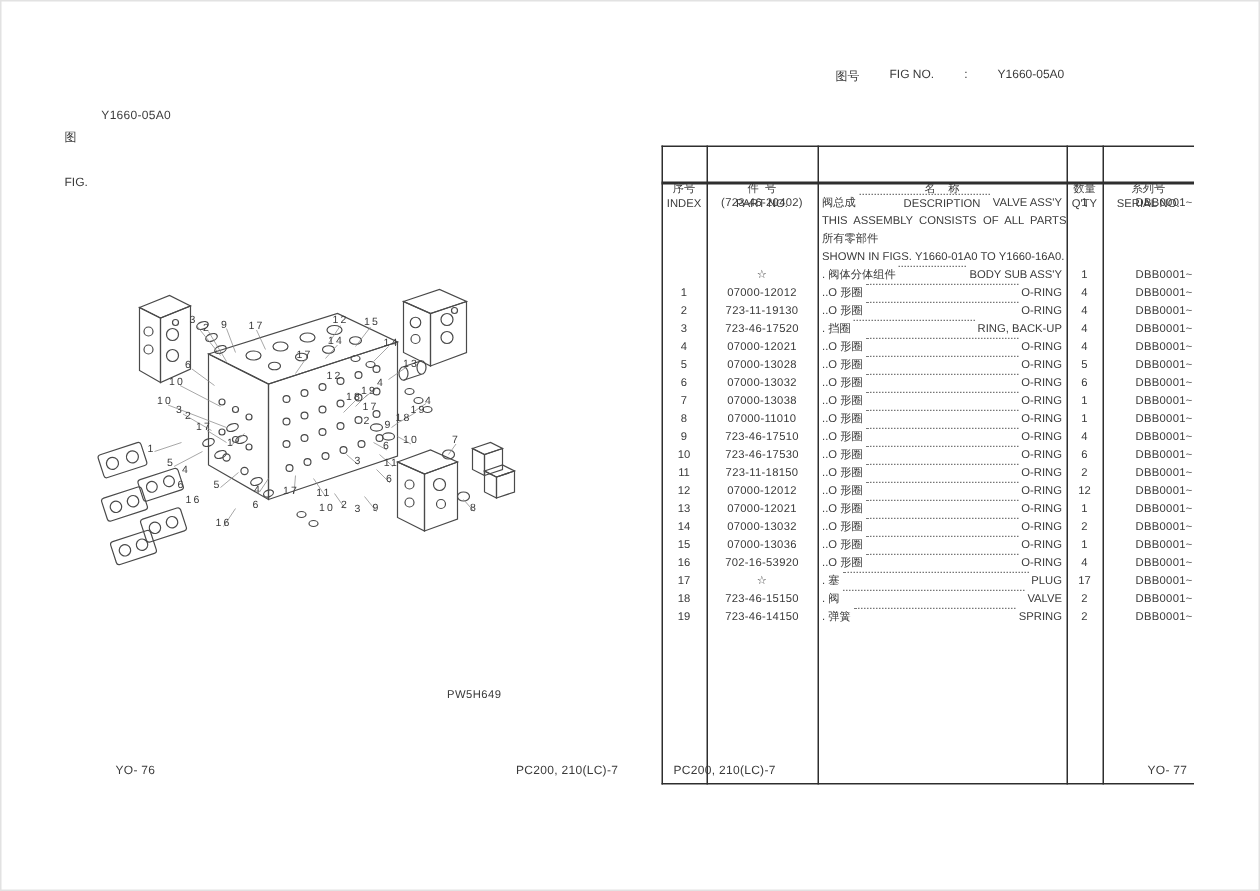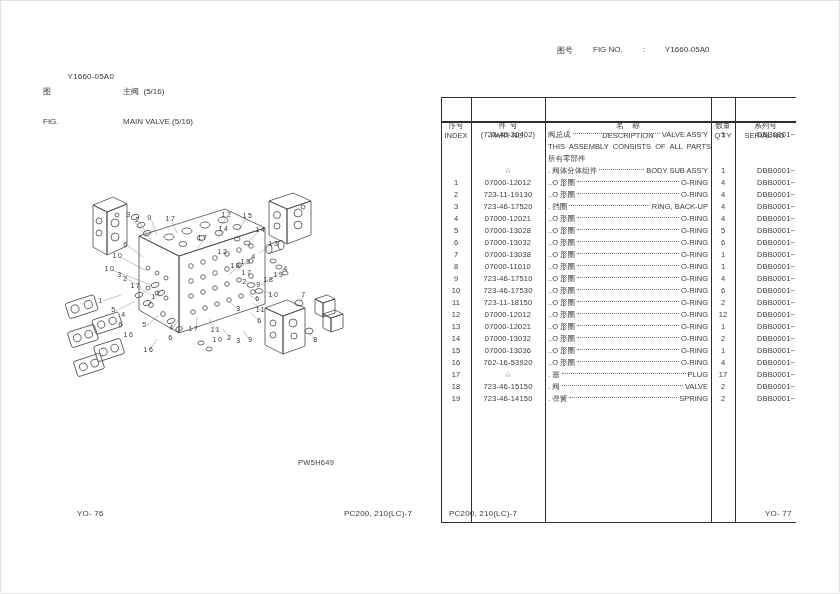--- a/index.html
+++ b/index.html
@@ -30,42 +30,38 @@
   .vl { width:1px; top:0; height:426px; }
   .vl-0 { left:0; } .vl-1 { left:30px; } .vl-2 { left:104px; } .vl-3 { left:270px; } .vl-4 { left:294px; }
   .thead { position:absolute; left:0; top:2px; width:355px; height:22px; display:flex; }
   .th { text-align:center; line-height:10px; padding-top:2px; white-space:pre; }
   .th-0 { width:30px; } .th-1 { width:74px; } .th-2 { width:166px; } .th-3 { width:24px; } .th-4 { width:61px; }
   .tbody { position:absolute; left:0; top:32px; width:355px; }
   .tr { display:flex; height:12px; line-height:12px; }
   .td { white-space:pre; overflow:hidden; }
   .c-index { width:30px; text-align:center; }
   .c-part { width:74px; text-align:center; letter-spacing:.2px; }
-  .c-desc { width:166px; display:flex; align-items:center; padding:0 3px; box-sizing:border-box; }
+  .c-desc { width:166px; display:flex; align-items:flex-start; padding:0 3px; box-sizing:border-box; }
   .c-desc .dl { white-space:pre; }
   .c-desc .leader { flex:1; border-bottom:1px dotted #777; margin:0 2px 3px 2px; min-width:4px; }
   .c-desc .dr { white-space:pre; }
   .c-qty { width:24px; text-align:center; }
   .c-serial { width:61px; padding-left:22px; box-sizing:border-box; letter-spacing:.2px; }
 </style>
 </head>
 <body>
 
 <div class="sheet">
 
   <div class="fig-header">
     <div>
       <div>图</div>
       <div>FIG.</div>
     </div>
     <div class="figno">Y1660-05A0</div>
-    <div>
-      <div>主阀  (5/16)</div>
-      <div>MAIN VALVE (5/16)</div>
-    </div>
   </div>
 
   <div class="diagram">
     <svg width="300" height="235" viewBox="0 0 300 235">
       <g stroke="#4a4a4a" stroke-width="0.8" fill="none">
 
         <path d="M88,63 L174,36 L214,55 L128,83 Z"></path>
         <path d="M88,63 L88,137 L128,160 L128,83 Z"></path>
         <path d="M128,83 L214,55 L214,131 L128,160 Z"></path>
 
@@ -409,20 +405,31 @@
           <div class="td c-part"></div>
           <div class="td c-desc">
             <span class="dl">所有零部件</span>
             
             <span class="dr"></span>
           </div>
           <div class="td c-qty"></div>
           <div class="td c-serial"></div>
         </div>
 
+        <div class="tr">
+          <div class="td c-index"></div>
+          <div class="td c-part"></div>
+          <div class="td c-desc">
+            <span class="dl">SHOWN IN FIGS. Y1660-01A0 TO Y1660-16A0.</span>
+            
+            <span class="dr"></span>
+          </div>
+          <div class="td c-qty"></div>
+          <div class="td c-serial"></div>
+        </div>
 
         <div class="tr">
           <div class="td c-index"></div>
           <div class="td c-part">☆</div>
           <div class="td c-desc">
             <span class="dl">. 阀体分体组件</span>
             <span class="leader"></span>
             <span class="dr">BODY SUB ASS'Y</span>
           </div>
           <div class="td c-qty">1</div>

